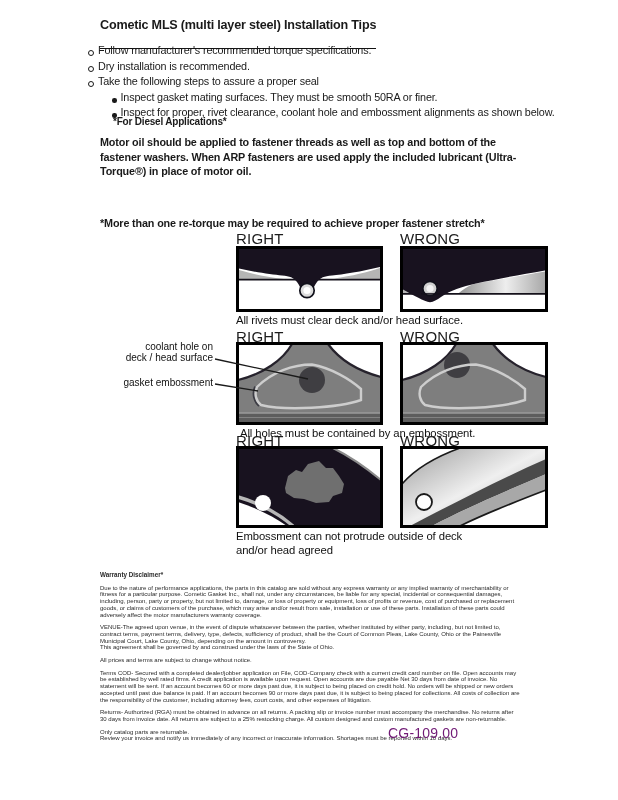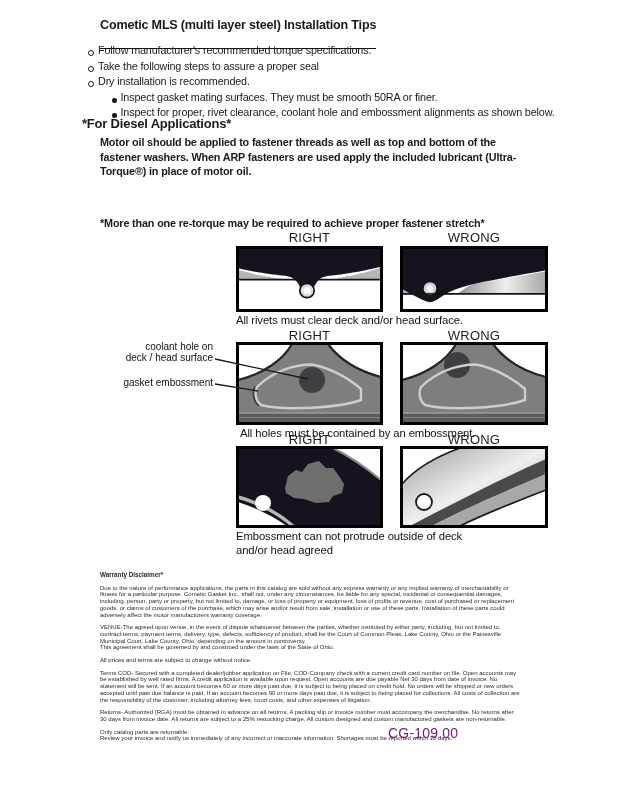--- a/index.html
+++ b/index.html
@@ -14,26 +14,26 @@
     border-bottom:1.6px solid #111;padding-bottom:16px;white-space:nowrap;
   }
   .bullets{left:88px;top:41px;font-size:10.8px;letter-spacing:-0.15px;}
   .bullet{display:flex;align-items:flex-end;height:15.4px;}
   .bullet .bm{
     width:4px;height:4px;border:1px solid #1a1a1a;border-radius:50%;
     margin:4px 4px 0 0;flex:none;background:#fff;
   }
   .bullet.sub{margin-left:24px;}
   .bullet.sub .bm{background:#1a1a1a;width:4.5px;height:4.5px;border:none;margin-top:4.5px;}
-  .h2{left:82px;top:116px;font-size:13px;font-weight:bold;letter-spacing:-0.2px;}
+  .h2{left:113px;top:116px;font-size:10px;font-weight:bold;letter-spacing:-0.2px;}
   .para{left:100px;width:438px;font-size:10.8px;line-height:14.6px;letter-spacing:-0.15px;font-weight:bold;}
   .p1{top:135px;}
   .p2{top:171px;}
   .p3{top:216px;}
-  .dlabel{font-size:13px;letter-spacing:0.2px;text-align:center;color:#1c1c1c;}
+  .dlabel{font-size:15px;letter-spacing:0.2px;color:#1c1c1c;}
   .caption{font-size:11.3px;letter-spacing:-0.1px;line-height:13.5px;color:#111;}
   .callout{font-size:10px;line-height:11px;text-align:right;width:103px;left:110px;color:#111;}
   svg{display:block;}
   .smallprint{left:100px;top:572px;width:420px;font-size:6px;line-height:6.7px;color:#2a2a2a;letter-spacing:0;}
   .smallprint .sp-h{font-weight:bold;font-size:6.3px;margin-bottom:6px;}
   .smallprint p{margin:0 0 6px 0;}
   .smallprint p.tight{margin:0;}
   .pagenum{left:388px;top:725px;font-size:14px;color:#701a75;letter-spacing:0.2px;}
 </style>
 </head>
@@ -43,25 +43,25 @@
 
   <div class="abs title">Cometic MLS (multi layer steel) Installation Tips</div>
 
   <div class="abs bullets">
     <div class="bullet">
       <span class="bm"></span>
       <span>Follow manufacturer's recommended torque specifications.</span>
     </div>
     <div class="bullet">
       <span class="bm"></span>
+      <span>Dry installation is recommended.</span>
+    </div>
+    <div class="bullet">
+      <span class="bm"></span>
       <span>Take the following steps to assure a proper seal</span>
-    </div>
-    <div class="bullet">
-      <span class="bm"></span>
-      <span>Dry installation is recommended.</span>
     </div>
     <div class="bullet sub">
       <span class="bm"></span>
       <span>Inspect gasket mating surfaces.  They must be smooth 50RA or finer.</span>
     </div>
     <div class="bullet sub">
       <span class="bm"></span>
       <span>Inspect for proper, rivet clearance, coolant hole and embossment alignments as shown below.</span>
     </div>
   </div>

